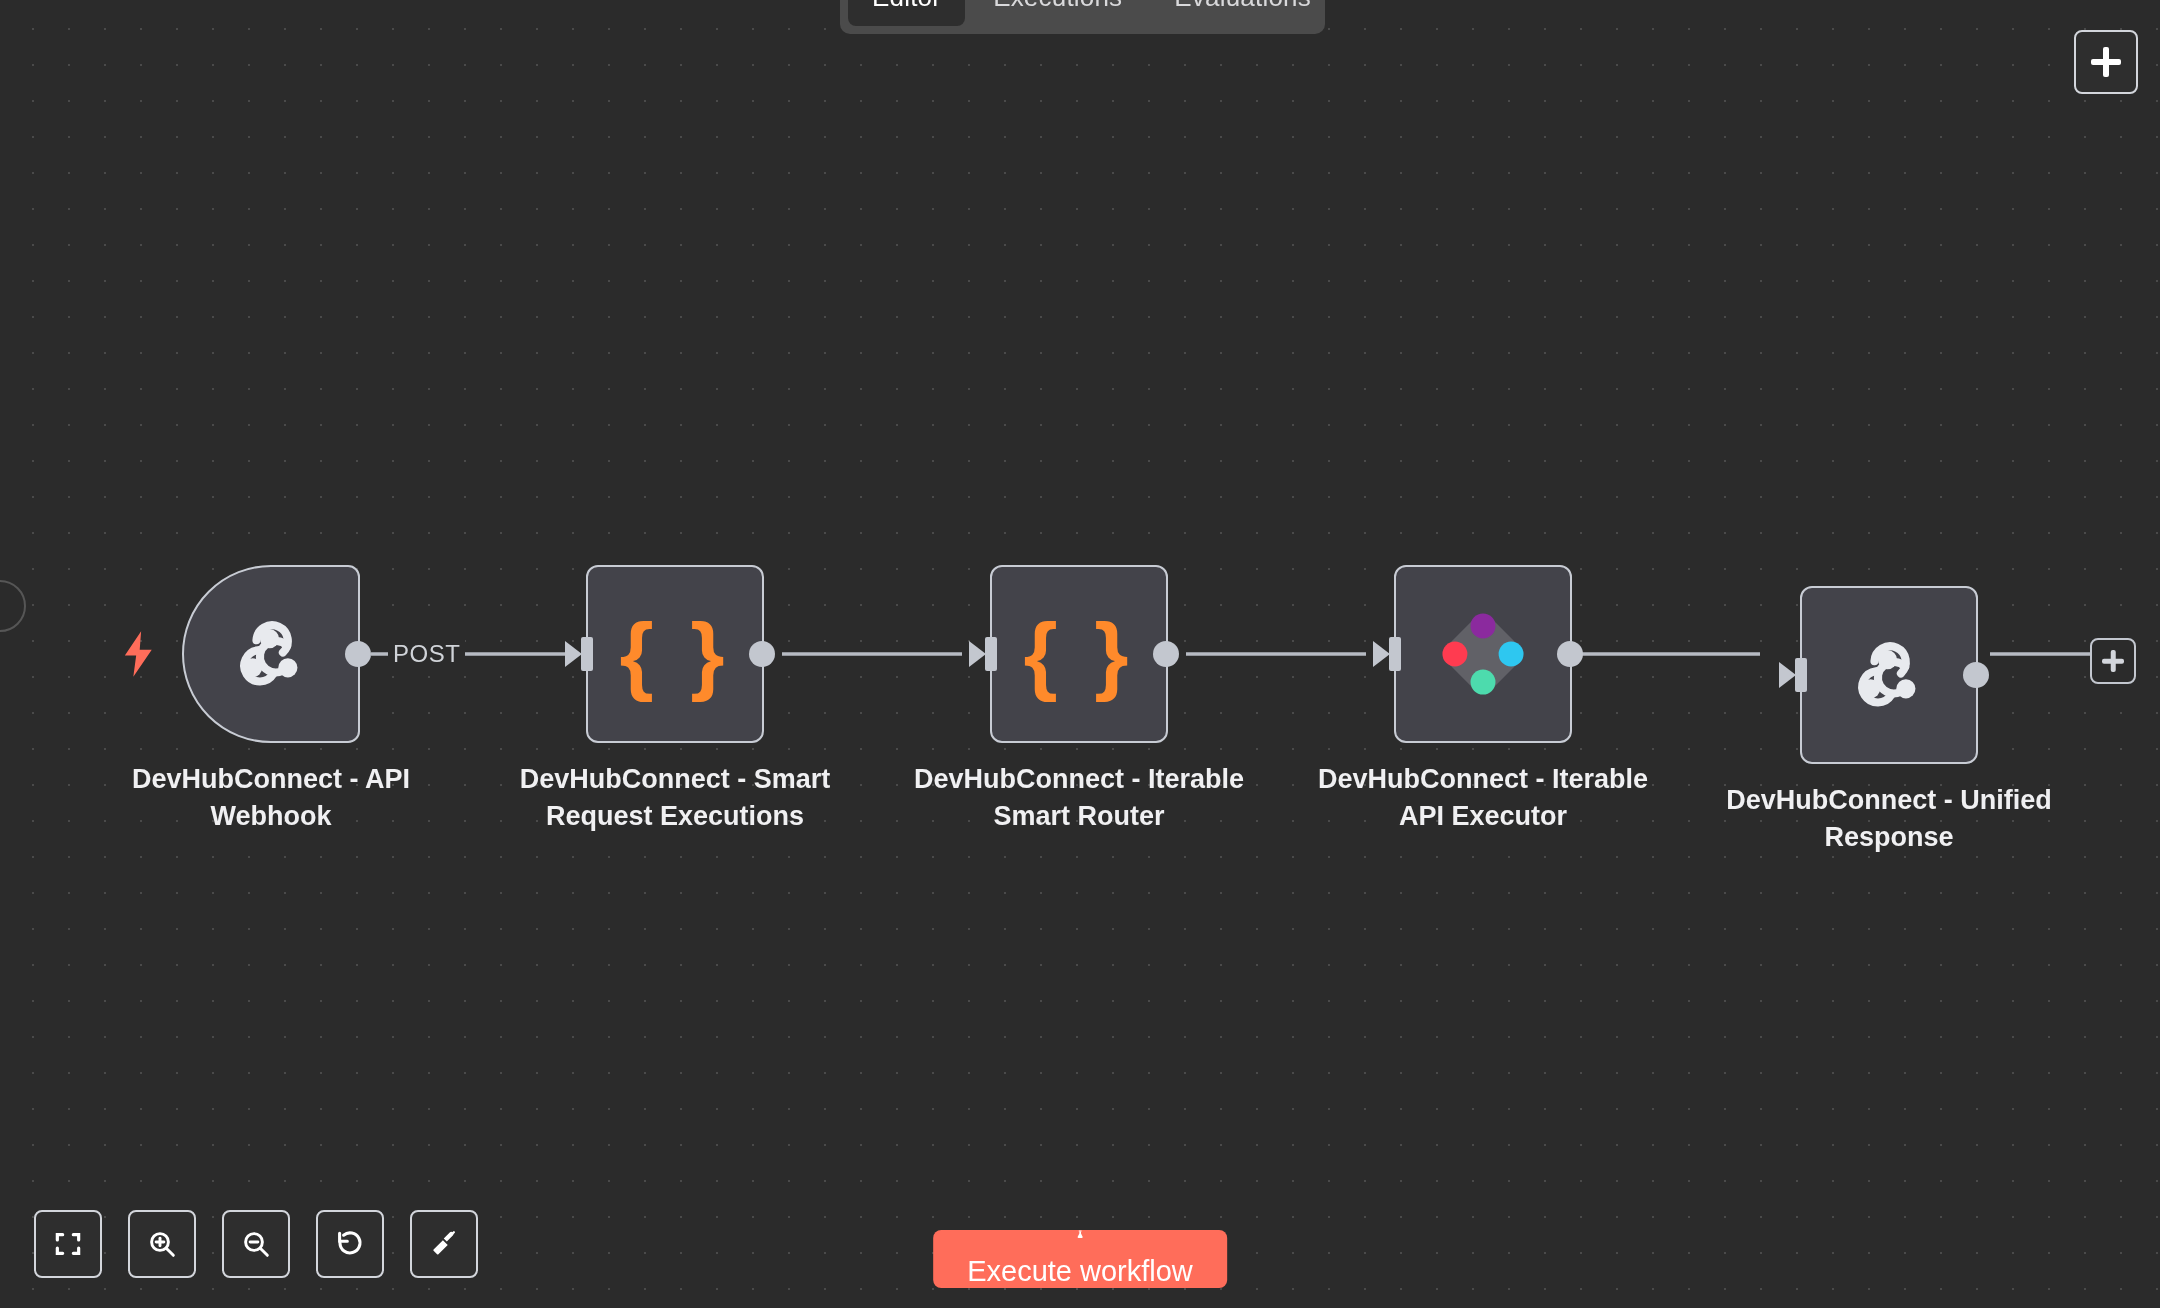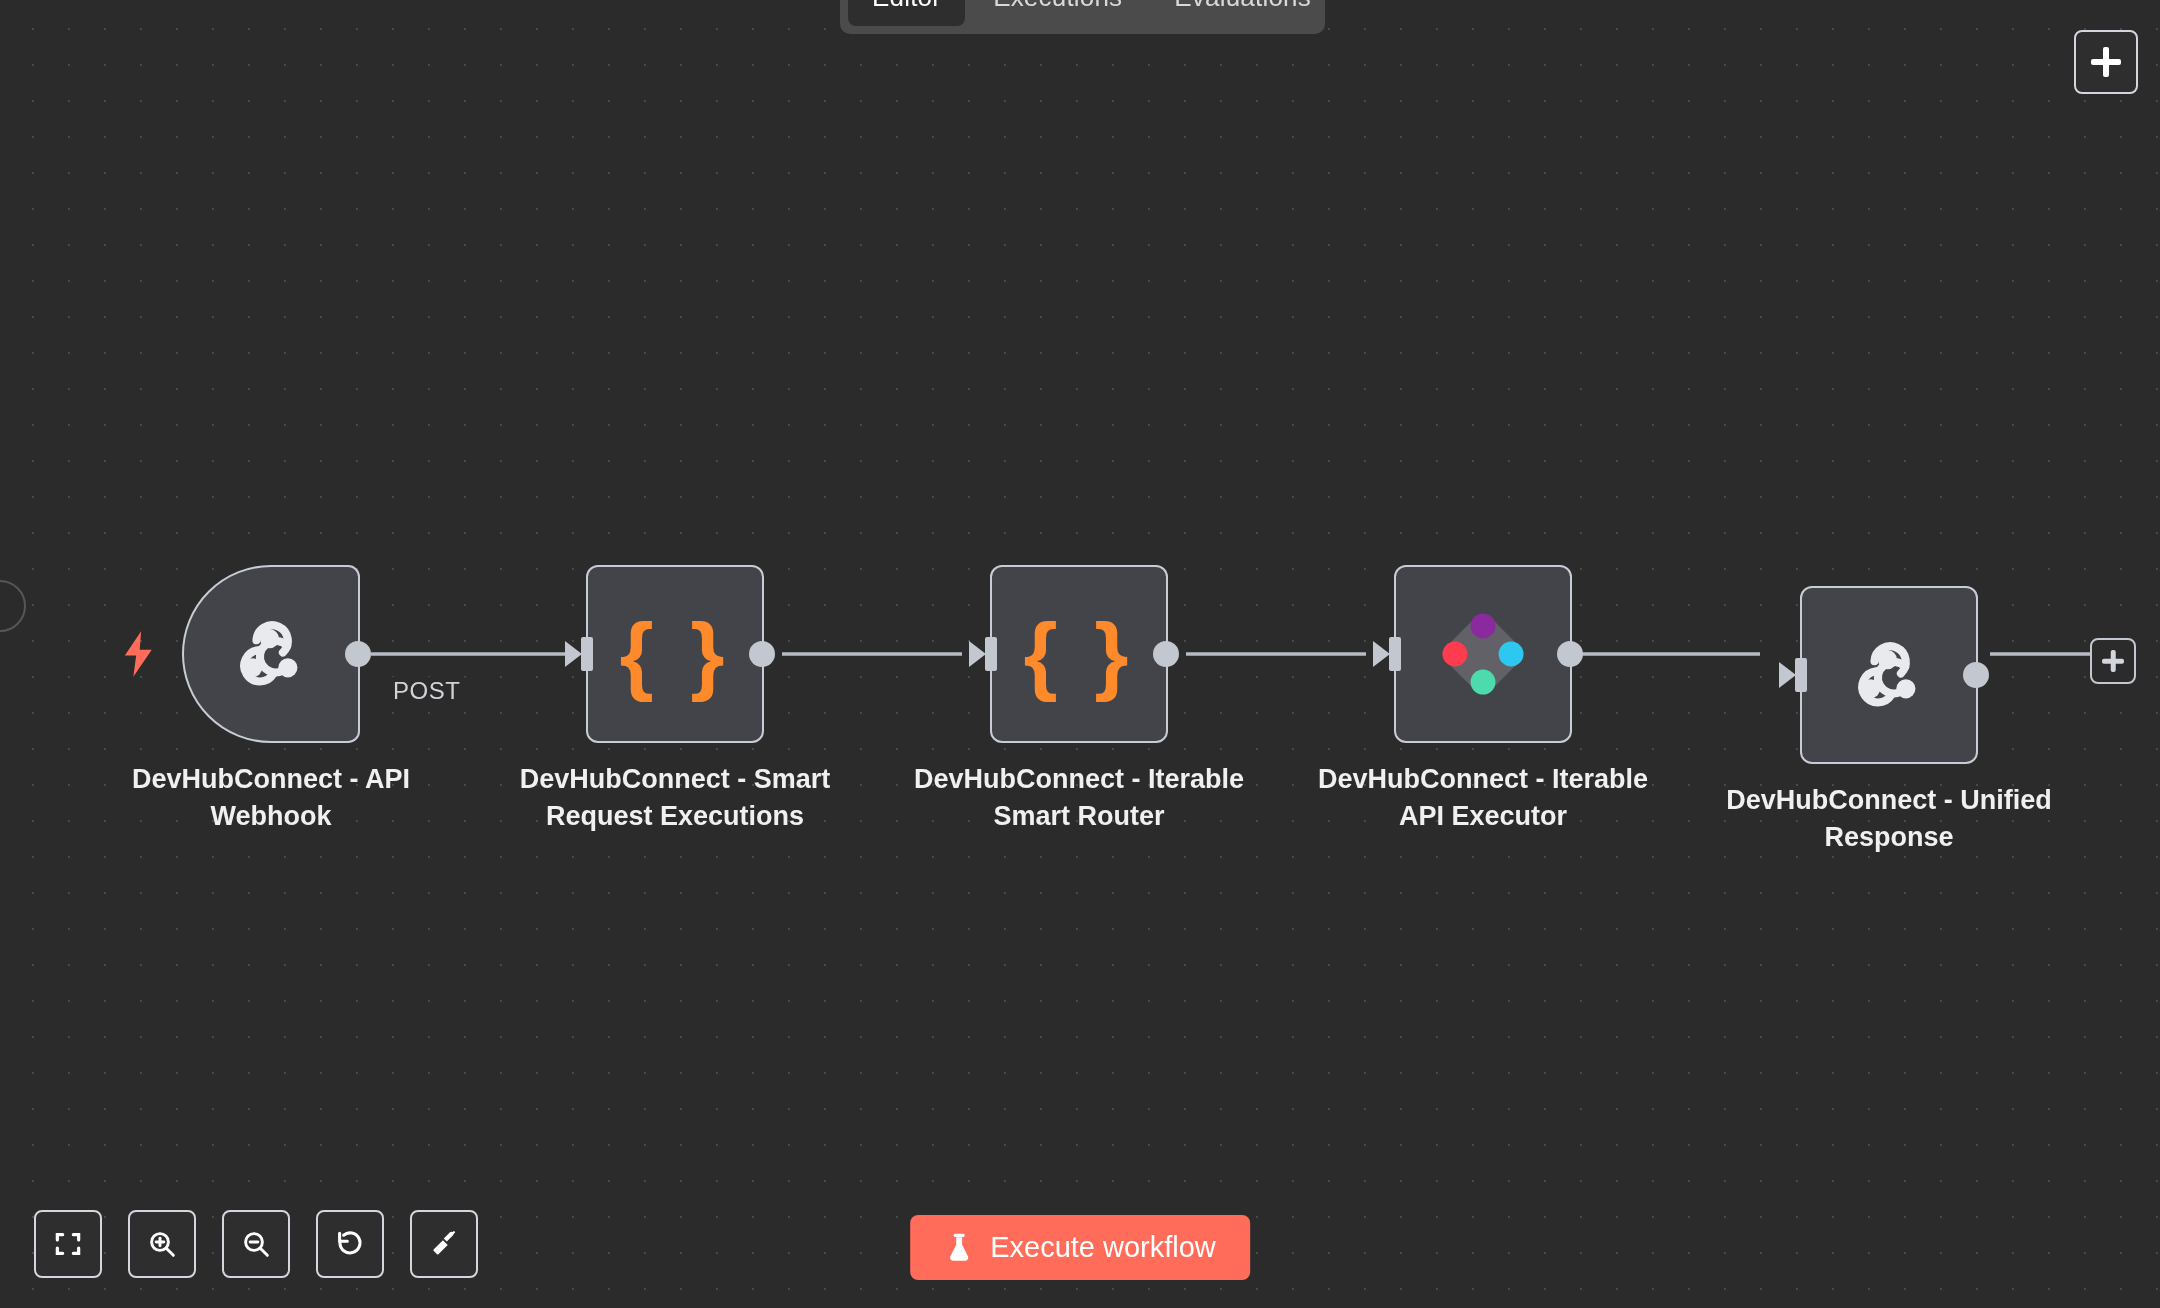--- a/index.html
+++ b/index.html
@@ -228,34 +228,35 @@
     align-items: center;
     justify-content: center;
     cursor: pointer;
   }
 
   
   #execute-btn {
     position: absolute;
     left: 50%;
     transform: translateX(-50%);
-    bottom: 28px;
-    height: 65px;
+    bottom: 20px;
+    height: 58px;
     padding: 0 34px;
     background: #ff6d5a;
     border: none;
     border-radius: 8px;
     color: #ffffff;
     font-size: 29px;
     font-family: "Liberation Sans", sans-serif;
     display: flex;
     align-items: center;
     gap: 16px;
     cursor: pointer;
     z-index: 30;
+    flex-direction: column;
   }
 
   
   .brace-icon {
     font-size: 88px;
     color: #ff8a2b;
     font-family: "Liberation Sans", sans-serif;
     font-weight: 700;
     letter-spacing: 6px;
     line-height: 1;
@@ -308,21 +309,21 @@
           <circle cx="11.6" cy="8.0" r="2.5"></circle>
           <circle cx="7.2" cy="15.6" r="2.5"></circle>
           <circle cx="16.4" cy="15.6" r="2.5"></circle>
         </g>
       </svg>
       <div class="port-out"></div>
     </div>
     <div class="node-label">DevHubConnect - API
 Webhook</div>
   </div>
-  <div class="edge-label" style="left:388px; top:640px;margin-top:37px;">POST</div>
+  <div class="edge-label" style="left:388px; top:640px;">POST</div>
 
   <div class="node-wrap" style="left:586px; top:565px;">
     <div class="node-box">
       <div class="port-in"></div>
       <span class="brace-icon">{&nbsp;}</span>
       <div class="port-out"></div>
     </div>
     <div class="node-label">DevHubConnect - Smart
 Request Executions</div>
   </div>

